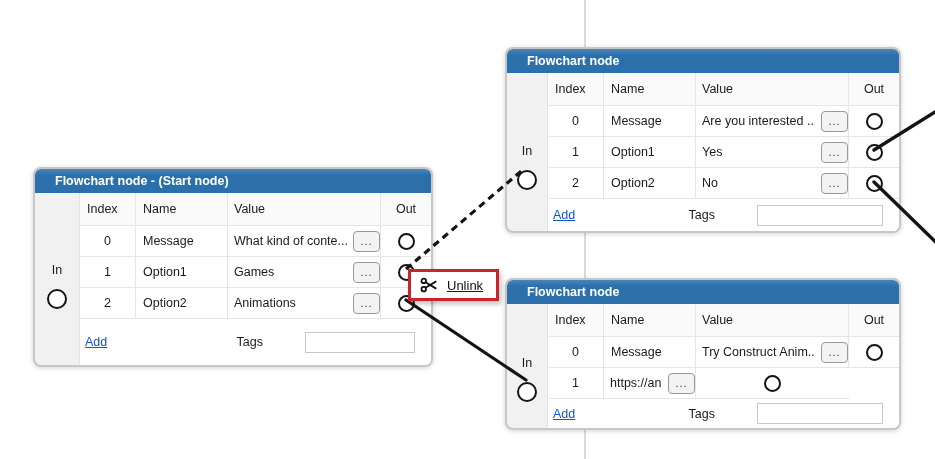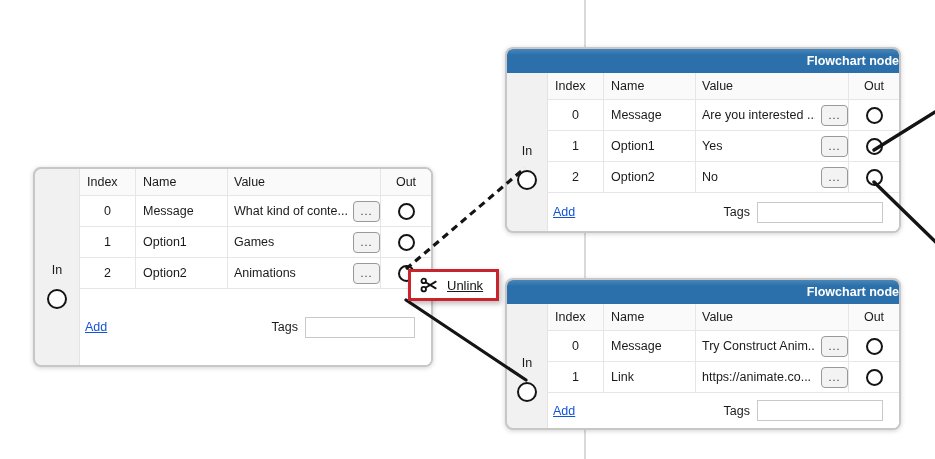--- a/index.html
+++ b/index.html
@@ -23,58 +23,57 @@
     border:2px solid #c7c7c7;
     border-radius:8px;
     box-shadow:0 1px 5px rgba(0,0,0,0.18);
     display:flex; flex-direction:column;
     overflow:hidden;
   }
   .titlebar {
     height:24px; flex:none;
     background:linear-gradient(180deg,#4886b9 0%,#2c70ab 25%,#2c70ab 100%);
     color:#ffffff; font-weight:bold; font-size:12.5px;
-    line-height:24px; padding-left:8px;
+    line-height:24px; padding-left:20px;
     border-radius:5px 5px 0 0;
     white-space:nowrap;
-    text-align:right;
   }
   .node-body { flex:1; display:flex; min-height:0; }
   .gutter { flex:none; }
   .g44 { width:44px; } .g40 { width:40px; }
   .main {
     flex:1; min-width:0; display:flex; flex-direction:column;
     background:#ffffff; border-left:1px solid #e3e3e3;
   }
   .grid { display:grid; grid-template-columns:56px 92px 1fr 50px; }
   .cell {
     display:flex; align-items:center;
     height:31px; border-bottom:1px solid #e6e6e6;
     white-space:nowrap; overflow:hidden;
   }
-  .hd { height:27px; background:#fafafa; }
+  .hd { height:33px; background:#fafafa; }
   .c-index, .c-name, .c-value { border-right:1px solid #e6e6e6; }
   .c-index { justify-content:center; }
   .hd.c-index { justify-content:flex-start; padding-left:7px; }
   .c-name { padding-left:7px;text-align:center; }
   .c-value { padding-left:6px; padding-right:0; }
   .c-out { justify-content:center; }
   .val { flex:1; overflow:hidden; white-space:nowrap; }
   .dots {
     flex:none; margin-left:6px;
     width:27px; height:21px;
     border:1px solid #999999; border-radius:4px;
     background:#f3f3f3; color:#333333;
     font-family:"Liberation Sans", sans-serif;
     font-size:11px; line-height:17px; letter-spacing:1px;
     cursor:pointer;
   }
   .footer {
     flex:1; display:flex; align-items:center;
-    padding:0 16px 0 5px; background:#ffffff;
+    padding:0 16px 0 5px; background:#ffffff;gap:35px;
   }
   .add { color:#1353d8; text-decoration:underline; cursor:pointer; }
   .tags-label { margin-left:auto; padding-right:7px; }
   .tags-input {
     height:21px; border:1px solid #c9c9c9; background:#ffffff;
     font-family:"Liberation Sans", sans-serif; font-size:12px; padding:0 4px;
   }
   
   .port { display:inline-block; background:#ffffff; border-radius:50%; border:2.5px solid #141414; }
   .port-out { width:17px; height:17px; }
@@ -104,20 +103,21 @@
   }
   .tooltip .scissors { flex:none; margin-right:9px; }
   .tooltip .tip-label { font-size:13px; color:#111111; white-space:nowrap; }
 </style>
 </head>
 <body>
 
 <div class="divider"></div>
 
 <div class="node" style="left:33px; top:167px; width:400px; height:200px">
+  <div class="titlebar">Flowchart node - (Start node)</div>
   <div class="node-body">
     <div class="gutter g44"></div>
     <div class="main">
       <div class="grid">
         <div class="cell hd c-index">Index</div>
         <div class="cell hd c-name">Name</div>
         <div class="cell hd c-value">Value</div>
         <div class="cell hd c-out">Out</div>
 
         <div class="cell c-index">0</div>
@@ -232,21 +232,20 @@
         <div class="cell c-name">Message</div>
         <div class="cell c-value">
           <span class="val">Try Construct Anim...</span>
           <button class="dots">...</button>
         </div>
         <div class="cell c-out">
           <span class="port port-out"></span>
         </div>
 
         <div class="cell c-index">1</div>
-        <div class="cell c-name">Link</div>
         <div class="cell c-value">
           <span class="val">https://animate.co...</span>
           <button class="dots">...</button>
         </div>
         <div class="cell c-out">
           <span class="port port-out"></span>
         </div>
       </div>
       <div class="footer">
         <a class="add">Add</a>

